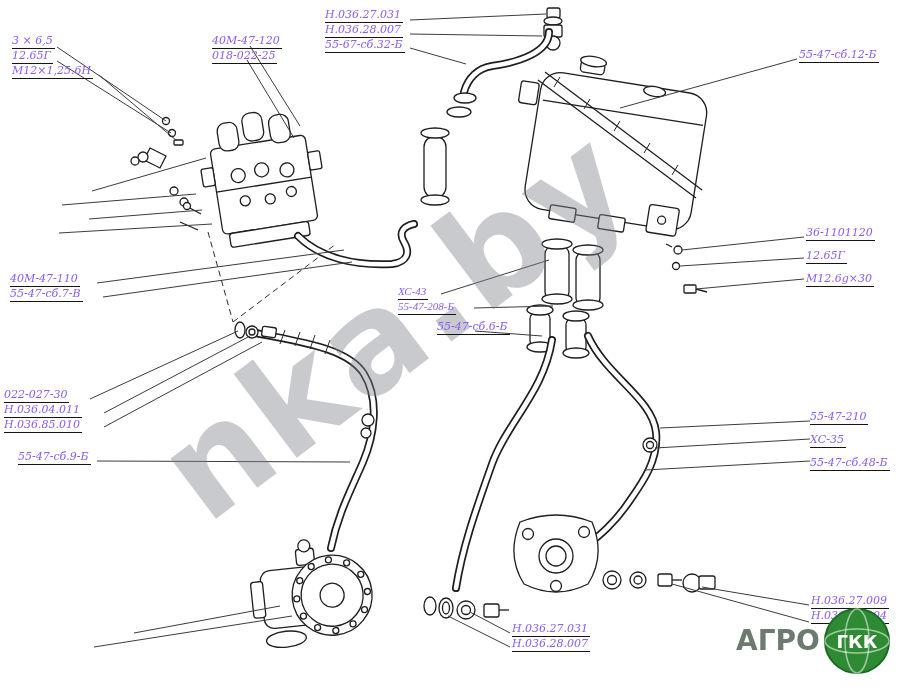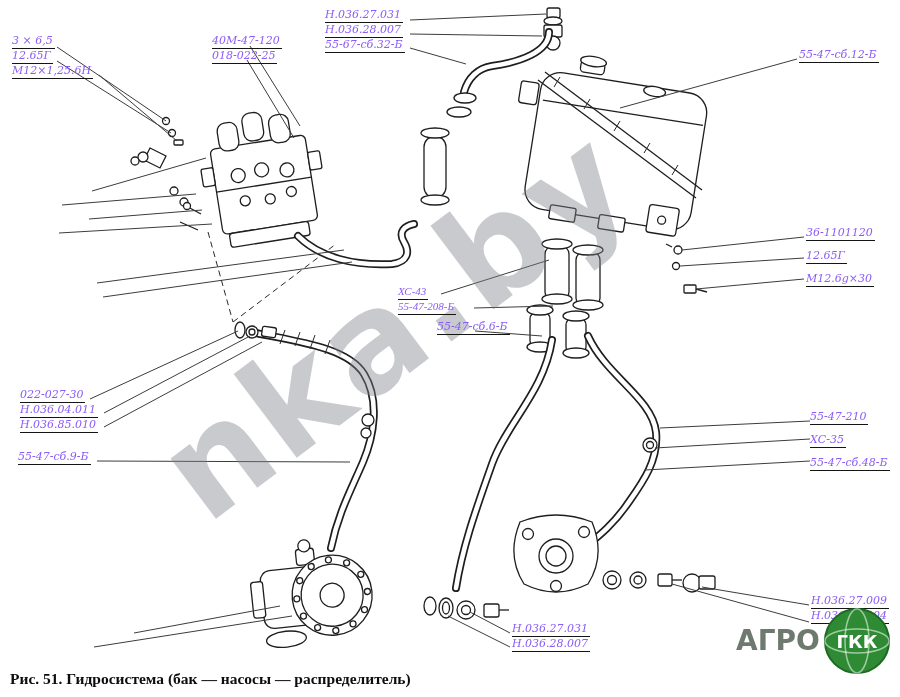--- a/index.html
+++ b/index.html
@@ -272,20 +272,24 @@
     <span class="lbl">Н.036.27.031</span>
     <span class="lbl">Н.036.28.007</span>
     <span class="lbl">55-67-сб.32-Б</span>
   </div>
 
   <div class="lbl-group" style="left:799px;top:48px;text-align:center;">
     <span class="lbl">55-47-сб.12-Б</span>
   </div>
 
 
+  <div class="lbl-group" style="left:10px;top:272px;">
+    <span class="lbl">40М-47-110</span>
+    <span class="lbl">55-47-сб.7-В</span>
+  </div>
 
   <div class="lbl-group" style="left:398px;top:285px;font-family:Liberation Serif, serif;">
     <span class="lbl">ХС-43</span>
     <span class="lbl">55-47-208-Б</span>
   </div>
 
   <div class="lbl-group" style="left:398px;top:320px;margin-left:39px;">
     <span class="lbl">55-47-сб.6-Б</span>
   </div>
 
@@ -294,42 +298,41 @@
     <span class="lbl sp">12.65Г</span>
     <span class="lbl sp">М12.6g×30</span>
   </div>
 
   <div class="lbl-group" style="left:810px;top:410px;">
     <span class="lbl">55-47-210</span>
     <span class="lbl sp">ХС-35</span>
     <span class="lbl sp">55-47-сб.48-Б</span>
   </div>
 
-  <div class="lbl-group" style="left:20px;top:388px;">
+  <div class="lbl-group" style="left:4px;top:388px;">
     <span class="lbl">022-027-30</span>
     <span class="lbl">Н.036.04.011</span>
     <span class="lbl">Н.036.85.010</span>
   </div>
 
   <div class="lbl-group" style="left:18px;top:450px;">
     <span class="lbl">55-47-сб.9-Б</span>
   </div>
 
 
   <div class="lbl-group" style="left:512px;top:622px;">
     <span class="lbl">Н.036.27.031</span>
     <span class="lbl">Н.036.28.007</span>
   </div>
 
   <div class="lbl-group" style="left:811px;top:594px;">
     <span class="lbl">Н.036.27.009</span>
     <span class="lbl">Н.036.28.004</span>
   </div>
 
-  <div class="caption">Рис. 51. Гидросистема (бак — насосы — распределитель)</div>
 
   <svg class="logo" width="168" height="82" viewBox="0 0 168 82">
     <text x="4" y="50" font-family="DejaVu Sans, sans-serif" font-size="28" font-weight="bold" fill="#5f6b60" opacity="0.9">АГРО</text>
     <circle cx="125" cy="41" r="32" fill="#2e8b33" stroke="#1d6b23" stroke-width="2"></circle>
     <ellipse cx="125" cy="41" rx="32" ry="12" fill="none" stroke="rgba(255,255,255,0.55)" stroke-width="1.5"></ellipse>
     <ellipse cx="125" cy="41" rx="12" ry="32" fill="none" stroke="rgba(255,255,255,0.55)" stroke-width="1.5"></ellipse>
     <text x="125" y="48" text-anchor="middle" font-family="DejaVu Sans, sans-serif" font-size="18" font-weight="bold" fill="#ffffff">ГКК</text>
   </svg>
 
 </div>

